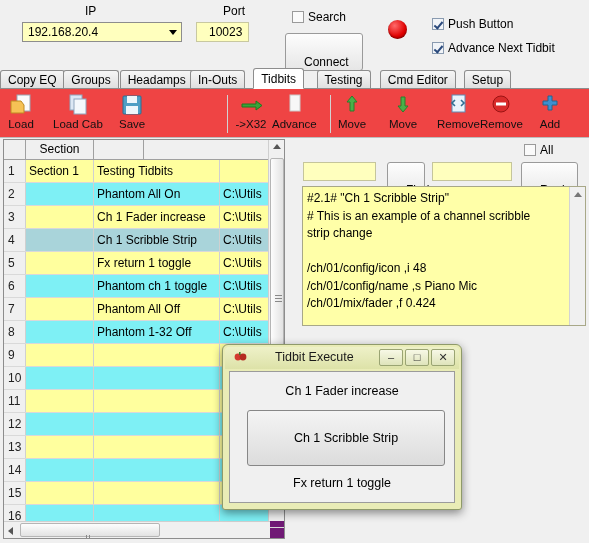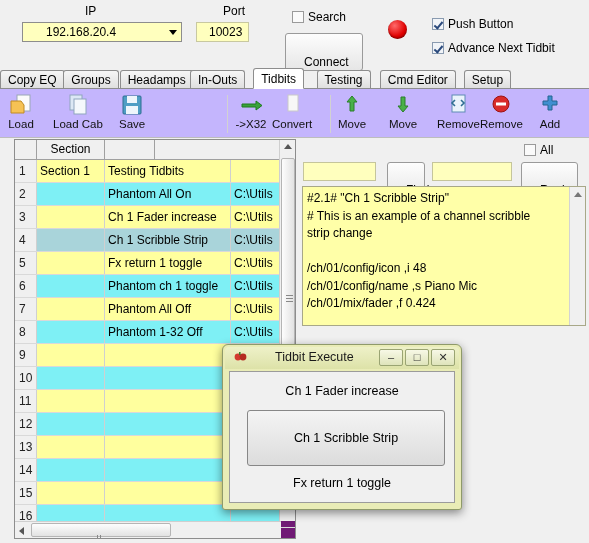--- a/index.html
+++ b/index.html
@@ -18,21 +18,21 @@
     background: #f0f0f0;
   }
 
   
   .top { position: absolute; left:0; top:0; width:589px; height:68px; background:#f0f0f0; }
   .lbl { position:absolute; font-size:12px; color:#000; }
 
   .combo {
     position:absolute; left:22px; top:22px; width:160px; height:20px;
     background:#ffffbe; border:1px solid #8d8d8d;
-    font-size:12px; padding:2px 18px 0 23px; line-height:15px;
+    font-size:12px; padding:2px 18px 0 5px; line-height:15px;
     overflow:hidden; white-space:nowrap;
   }
   .combo-arrow {
     position:absolute; right:4px; top:7px;
     width:0;height:0;border-left:4px solid transparent;border-right:4px solid transparent;
     border-top:5px solid #000;
   }
   .portbox {
     position:absolute; left:196px; top:22px; width:53px; height:20px;
     background:#ffffbe; border:1px solid #c8c8a0;
@@ -79,33 +79,33 @@
   .tab.active {
     top:0; height:21px; line-height:20px;
     background:#ffffff; border-bottom:1px solid #ffffff;
     z-index:3; font-weight:normal;
   }
   .tabline { position:absolute; left:0; top:88px; width:589px; height:1px; background:#8d8d8d; }
 
   
   .toolbar {
     position:absolute; left:0; top:89px; width:589px; height:49px;
-    background:#c4b5fd; border-bottom:1px solid #bdbdbd;
+    background:#ef4444; border-bottom:1px solid #bdbdbd;
   }
   .tool {
     position:absolute; top:3px; width:auto; text-align:center;
     font-size:11.5px; color:#111;
   }
   .tool .ic { display:block; height:26px; margin-bottom:0px; position:relative; }
   .tool .tl { display:block; line-height:13px; white-space:nowrap; }
   .tsep { position:absolute; top:6px; width:1px; height:38px; background:#d2d2d2; }
 
   
   .gridwrap {
-    position:absolute; left:14px; top:139px; width:282px; height:400px;
+    position:absolute; left:3px; top:139px; width:282px; height:400px;
     background:#701a75; border:1px solid #8d8d8d; overflow:hidden;
   }
   .ghead { display:flex; height:20px; background:#f0f0f0; border-bottom:1px solid #a0a0a0; }
   .ghead div {
     font-size:12px; line-height:19px; text-align:center;
     border-right:1px solid #a0a0a0; color:#000; overflow:hidden; white-space:nowrap;
   }
   .c0 { width:22px; } .c1 { width:68px; } .c2 { width:126px; } .c3 { width:50px; }
   .grow { display:flex; height:23px; border-bottom:1px solid #d9d9d9; }
   .grow div {
@@ -301,21 +301,21 @@
           </svg>
       </span>
       <span class="tl">-&gt;X32</span>
     </div>
     <div class="tool" style="left:272px;">
       <span class="ic">
         <svg width="26" height="26" viewBox="0 0 26 26">
             <rect x="9" y="3" width="10" height="16" fill="#f7f7f7" stroke="#c9c9c9"></rect>
           </svg>
       </span>
-      <span class="tl">Convert</span>
+      <span class="tl">Advance</span>
     </div>
 
     <div class="tsep" style="left:330px;"></div>
 
     <div class="tool" style="left:338px;">
       <span class="ic">
         <svg width="26" height="26" viewBox="0 0 26 26">
             <path d="M13 4l5 6h-3v9h-4v-9H8z" fill="#49b049" stroke="#2a7f2a"></path>
           </svg>
       </span>

